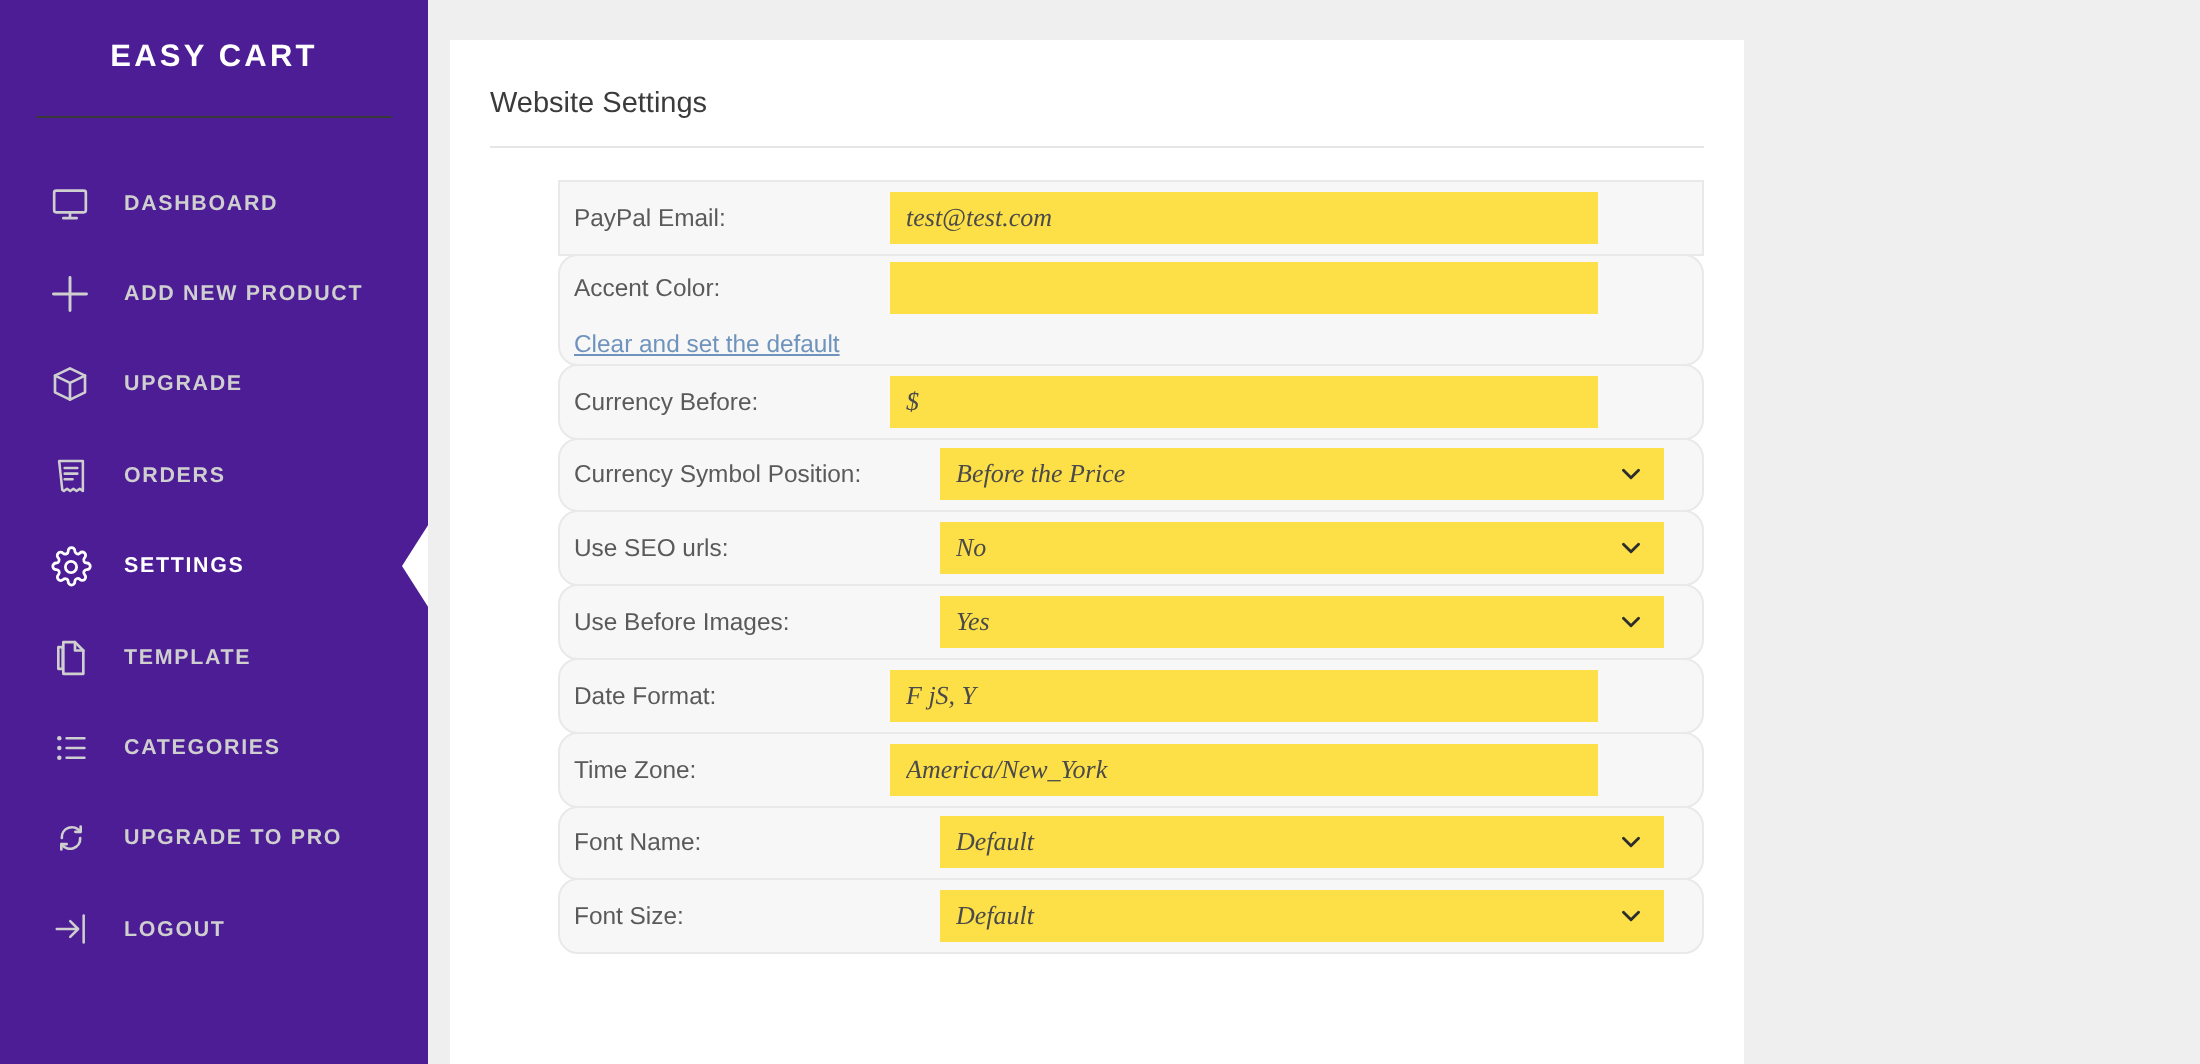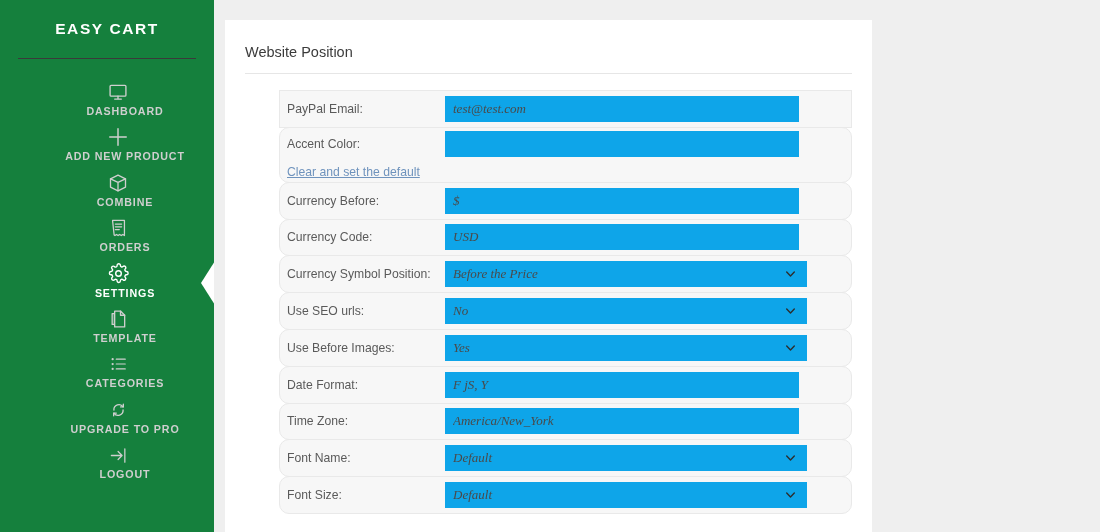--- a/index.html
+++ b/index.html
@@ -8,21 +8,21 @@
     overflow: hidden;
     background: #efefef;
     font-family: "Liberation Sans", sans-serif;
   }
   #app { position: relative; width: 1100px; height: 532px; }
 
   
   .sidebar {
     position: absolute; left: 0; top: 0;
     width: 214px; height: 532px;
-    background: #15803d;
+    background: #4c1d95;
     overflow: hidden;
   }
   .brand {
     height: 58px;
     display: flex; align-items: center; justify-content: center;
     color: #ffffff;
     font-size: 15.5px;
     font-weight: bold;
     letter-spacing: 1.6px;
   }
@@ -31,21 +31,20 @@
     background: #3a3a3a;
     margin: 0 18px 0 18px;
   }
   .nav { margin-top: 20px; }
   .nav-item {
     position: relative;
     height: 45.4px;
     display: flex; align-items: center;
     padding-left: 22px;
     cursor: pointer;
-    flex-direction: column;
   }
   .nav-icon {
     width: 26px; height: 24px;
     flex: 0 0 26px;
     display: flex; align-items: center; justify-content: center;
     color: #cfcfcf;
   }
   .nav-icon svg { display: block; }
   .nav-label {
     margin-left: 14px;
@@ -112,31 +111,31 @@
     padding-left: 7px;
     font-size: 12.2px;
     color: #5a5a5a;
     white-space: nowrap;
   }
   .row.tall .row-label { padding-top: 9px; }
   .field-wrap { position: relative; flex: 0 0 354px; }
   .field {
     width: 354px;
     height: 26px;
-    background: #0ea5e9;
+    background: #fde047;
     border: none;
     outline: none;
     padding: 0 8px;
     font-family: "Liberation Serif", serif;
     font-style: italic;
     font-size: 13px;
     color: #4a4a4a;
   }
   .row.tall .field { margin-top: 3px; }
-  .select-field { width: 362px; padding-right: 26px; }
+  .select-field { width: 362px; padding-right: 26px; margin-left: 25px; }
   .chevron {
     position: absolute;
     right: 10px; top: 50%;
     transform: translateY(-50%);
     pointer-events: none;
     color: #2d2d2d;
     line-height: 0;
   }
   .reset-link {
     position: absolute;
@@ -175,21 +174,21 @@
           </span>
           <span class="nav-label">ADD NEW PRODUCT</span>
         </div>
         <div class="nav-item">
           <span class="nav-icon">
             <svg width="20" height="20" viewBox="0 0 24 24">
               <path d="M12 2.6 21 7v10l-9 4.4L3 17V7z" fill="none" stroke="currentColor" stroke-width="1.6" stroke-linecap="round" stroke-linejoin="round"></path>
               <path d="M3 7l9 4.3L21 7M12 11.3v10.1" fill="none" stroke="currentColor" stroke-width="1.6" stroke-linecap="round" stroke-linejoin="round"></path>
             </svg>
           </span>
-          <span class="nav-label">COMBINE</span>
+          <span class="nav-label">UPGRADE</span>
         </div>
         <div class="nav-item">
           <span class="nav-icon">
             <svg width="19" height="20" viewBox="0 0 24 24">
               <path d="M4.5 2.5h15v19l-2-1.4-2 1.4-2-1.4-2 1.4-2-1.4-2 1.4-1-.7z" fill="none" stroke="currentColor" stroke-width="1.6" stroke-linecap="round" stroke-linejoin="round"></path>
               <path d="M8 7h8M8 10.5h8M8 14h5" fill="none" stroke="currentColor" stroke-width="1.6" stroke-linecap="round" stroke-linejoin="round"></path>
             </svg>
           </span>
           <span class="nav-label">ORDERS</span>
         </div>
@@ -240,41 +239,37 @@
               <path d="M3 12h13M11.5 7l5 5-5 5M20 3.5v17" fill="none" stroke="currentColor" stroke-width="1.6" stroke-linecap="round" stroke-linejoin="round"></path>
             </svg>
           </span>
           <span class="nav-label">LOGOUT</span>
         </div>
       </div>
   </div>
 
   <div class="main">
     <div class="card">
-      <h1 class="card-title">Website Position</h1>
+      <h1 class="card-title">Website Settings</h1>
       <div class="title-rule"></div>
       <div class="form" id="form">
           <div class="row">
             <div class="row-label">PayPal Email:</div>
             <div class="field-wrap"><input type="text" class="field" readonly="readonly" value="test@test.com" style=""></div>
           </div>
           <div class="row tall">
             <div class="row-label">Accent Color:</div>
             <div class="field-wrap"><input type="text" class="field" readonly="readonly" value="" style=""></div>
             <a class="reset-link">Clear and set the default</a>
           </div>
           <div class="row">
             <div class="row-label">Currency Before:</div>
             <div class="field-wrap"><input type="text" class="field" readonly="readonly" value="$" style=""></div>
           </div>
           <div class="row">
-            <div class="row-label">Currency Code:</div>
-            <div class="field-wrap"><input type="text" class="field" readonly="readonly" value="USD" style=""></div>
-          </div>
-          <div class="row">
             <div class="row-label">Currency Symbol Position:</div>
             <div class="field-wrap"><input type="text" class="field select-field" readonly="readonly" value="Before the Price" style=""><span class="chevron"><svg width="13" height="13" viewBox="0 0 24 24">
                   <path d="M5 8.5l7 7 7-7" fill="none" stroke="currentColor" stroke-width="2.6" stroke-linecap="round" stroke-linejoin="round"></path>
                 </svg></span></div>
           </div>
           <div class="row">
             <div class="row-label">Use SEO urls:</div>
             <div class="field-wrap"><input type="text" class="field select-field" readonly="readonly" value="No" style=""><span class="chevron"><svg width="13" height="13" viewBox="0 0 24 24">
                   <path d="M5 8.5l7 7 7-7" fill="none" stroke="currentColor" stroke-width="2.6" stroke-linecap="round" stroke-linejoin="round"></path>
                 </svg></span></div>

